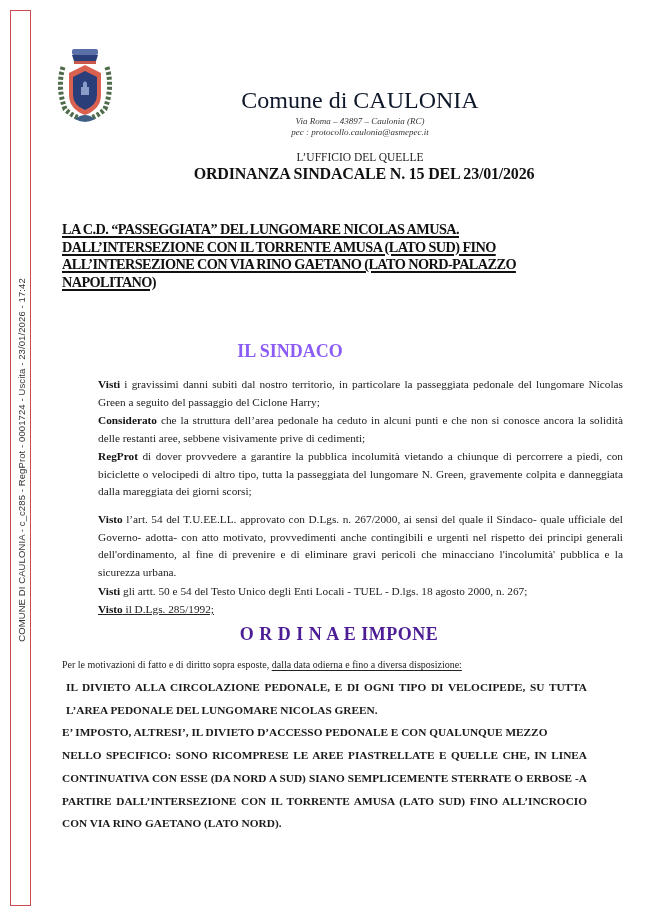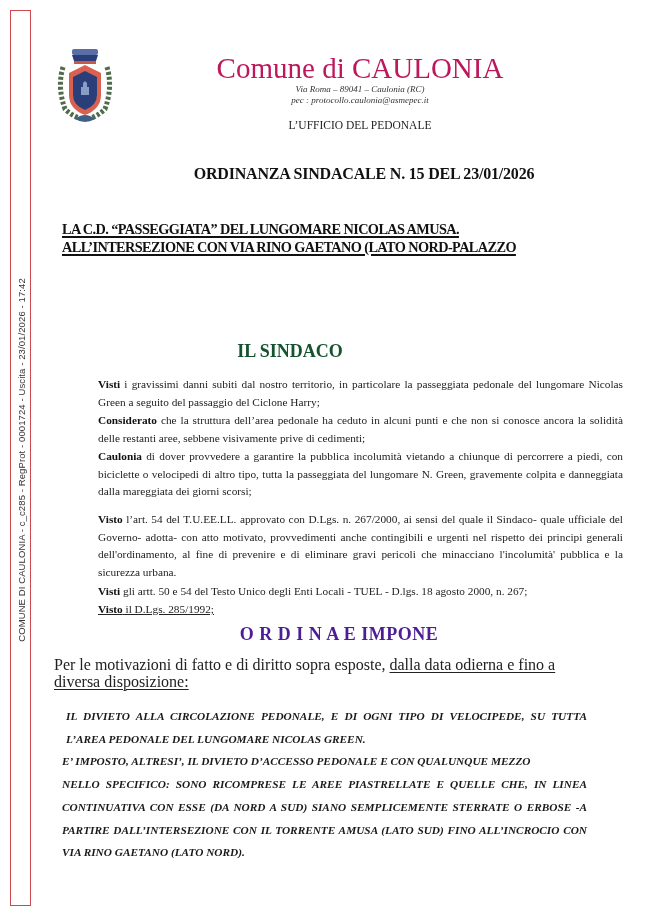--- a/index.html
+++ b/index.html
@@ -13,56 +13,56 @@
   }
   .stamp-text {
     position: absolute; left: 21px; top: 460px;
     transform: translate(-50%, -50%) rotate(-90deg);
     white-space: nowrap;
     font-family: "Liberation Sans", "DejaVu Sans", sans-serif;
     font-size: 9.5px; color: #333; letter-spacing: 0.1px;
   }
   .crest { position: absolute; left: 55px; top: 47px; width: 60px; height: 82px; }
   .header { position: absolute; left: 150px; width: 420px; top: 52px; text-align: center; }
-  .comune { font-size: 29px; line-height: 32px; color: #be185d; }
+  .comune { font-size: 24px; line-height: 32px; color: #0f172a; margin-top: 32px; }
   .citta { font-style: italic; font-size: 12.5px; line-height: 14px; color: #333; margin-top: 2px; }
   .addr { font-style: italic; font-size: 9px; line-height: 11px; color: #333; }
   .ufficio { font-size: 11.5px; line-height: 14px; color: #222; margin-top: 12px; }
   .ordinanza {
     position: absolute; left: 0; width: 650px; top: 165px; text-align: center;
     font-weight: bold; font-size: 16px; letter-spacing: -0.2px; color: #111; padding-left: 39px;
   }
   .oggetto {
     position: absolute; left: 62px; width: 520px; top: 221px;
     font-weight: bold; font-size: 14.3px; line-height: 17.6px; letter-spacing: -0.6px; color: #111;
   }
   .u { text-decoration: underline; text-decoration-thickness: 1.5px; text-underline-offset: 2px; }
   .sindaco {
     position: absolute; left: 0; width: 580px; top: 341px; text-align: center;
-    font-weight: bold; font-size: 18px; color: #14532d;
+    font-weight: bold; font-size: 18px; color: #8b5cf6;
   }
   .body-text {
     position: absolute; left: 62px; width: 525px;
     font-size: 11.3px; line-height: 17.6px; text-align: justify; color: #222; margin-left: 36px;
   }
   .body-text b { color: #111; }
   .p1 { top: 376px; }
   .p2 { top: 412px; }
   .p3 { top: 448px; }
   .p4 { top: 511px; }
   .p5 { top: 583px; }
   .p6 { top: 601px; text-decoration: underline; }
   .impone {
     position: absolute; left: 14px; width: 650px; top: 624px; text-align: center;
     font-weight: bold; font-size: 18px; letter-spacing: 0.5px; color: #4c1d95;
   }
-  .motiv { position: absolute; left: 54px; width: 525px; top: 656px; font-size: 16px; line-height: 17px; color: #222; }
+  .motiv { position: absolute; left: 62px; width: 525px; top: 656px; font-size: 10px; line-height: 17px; color: #222; }
   .dispositivo {
-    position: absolute; left: 62px; width: 525px; top: 705px;
-    font-weight: bold; font-size: 11.3px; line-height: 22.7px; text-align: justify; color: #1a1a1a; font-style: italic;
+    position: absolute; left: 62px; width: 525px; top: 676px;
+    font-weight: bold; font-size: 11.3px; line-height: 22.7px; text-align: justify; color: #1a1a1a;
   }
   .dispositivo p { margin: 0; }
   .indent { padding-left: 4px; }
   .small-bold { font-size: 10.4px; }
 </style>
 </head>
 <body>
 
 <div class="stamp-box"></div>
 <div class="stamp-text">COMUNE DI CAULONIA - c_c285 - RegProt - 0001724 - Uscita - 23/01/2026 - 17:42</div>
@@ -74,37 +74,39 @@
   <path d="M8 20 Q2 40 10 62 Q18 70 28 72" fill="none" stroke="#4e6b4a" stroke-width="5" stroke-dasharray="3 2"></path>
   <path d="M52 20 Q58 40 50 62 Q42 70 32 72" fill="none" stroke="#4e6b4a" stroke-width="5" stroke-dasharray="3 2"></path>
   <path d="M14 26 L30 18 L46 26 L46 48 Q46 62 30 68 Q14 62 14 48 Z" fill="#d9614f"></path>
   <path d="M18 30 L30 24 L42 30 L42 48 Q42 58 30 63 Q18 58 18 48 Z" fill="#2a3f7a"></path>
   <path d="M26 48 L26 40 L28 40 L28 36 L30 34 L32 36 L32 40 L34 40 L34 48 Z" fill="#8a9cc8"></path>
   <path d="M20 72 Q30 64 40 72 Q30 78 20 72 Z" fill="#3f5f86"></path>
 </svg>
 
 <div class="header">
   <div class="comune">Comune di CAULONIA</div>
-  <div class="addr">Via Roma – 89041 – Caulonia (RC)</div>
+  <div class="addr">Via Roma – 43897 – Caulonia (RC)</div>
   <div class="addr">pec : protocollo.caulonia@asmepec.it</div>
-  <div class="ufficio">L’UFFICIO DEL PEDONALE</div>
+  <div class="ufficio">L’UFFICIO DEL QUELLE</div>
 </div>
 
 <div class="ordinanza">ORDINANZA SINDACALE N.  15 DEL 23/01/2026</div>
 
 <div class="oggetto">
   <div><span class="u">LA C.D.  “PASSEGGIATA” DEL LUNGOMARE NICOLAS AMUSA.</span></div>
+  <div><span class="u">DALL’INTERSEZIONE CON IL TORRENTE AMUSA  (LATO SUD) FINO</span></div>
   <div><span class="u">ALL’INTERSEZIONE CON VIA RINO GAETANO (LATO NORD-PALAZZO</span></div>
+  <div><span class="u">NAPOLITANO)</span></div>
 </div>
 
 <div class="sindaco">IL SINDACO</div>
 
 <div class="body-text p1"><b>Visti</b><span> i gravissimi danni subiti dal nostro territorio, in particolare la passeggiata pedonale del lungomare Nicolas Green a seguito del passaggio del Ciclone Harry;</span></div>
 <div class="body-text p2"><b>Considerato</b><span> che la struttura dell’area pedonale ha ceduto in alcuni punti e che non si conosce ancora la solidità delle restanti aree, sebbene visivamente prive di cedimenti;</span></div>
-<div class="body-text p3"><b>Caulonia</b><span> di dover provvedere a garantire la pubblica incolumità vietando a chiunque di percorrere a piedi, con biciclette o velocipedi di altro tipo, tutta la passeggiata del lungomare N. Green, gravemente colpita e danneggiata dalla mareggiata dei giorni scorsi;</span></div>
+<div class="body-text p3"><b>RegProt</b><span> di dover provvedere a garantire la pubblica incolumità vietando a chiunque di percorrere a piedi, con biciclette o velocipedi di altro tipo, tutta la passeggiata del lungomare N. Green, gravemente colpita e danneggiata dalla mareggiata dei giorni scorsi;</span></div>
 <div class="body-text p4"><b>Visto</b><span> l’art. 54 del T.U.EE.LL. approvato con D.Lgs. n. 267/2000, ai sensi del quale il Sindaco- quale ufficiale del Governo- adotta- con atto motivato, provvedimenti anche contingibili e urgenti nel rispetto dei principi generali dell'ordinamento, al fine di prevenire e di eliminare gravi pericoli che minacciano l'incolumità' pubblica e la sicurezza urbana.</span></div>
 <div class="body-text p5"><b>Visti</b><span> gli artt. 50 e 54 del Testo Unico degli Enti Locali - TUEL - D.lgs. 18 agosto 2000, n. 267;</span></div>
 <div class="body-text p6"><b>Visto</b><span> il D.Lgs. 285/1992;</span></div>
 
 <div class="impone">O R D I N A E IMPONE</div>
 
 <div class="motiv"><span>Per le motivazioni di fatto e di diritto sopra esposte, </span><span class="u" style="text-decoration-thickness:1px">dalla data odierna e fino a diversa disposizione:</span></div>
 
 <div class="dispositivo">
   <p class="indent"> IL DIVIETO ALLA CIRCOLAZIONE PEDONALE, E DI OGNI TIPO DI VELOCIPEDE, SU TUTTA L’AREA PEDONALE DEL LUNGOMARE NICOLAS GREEN.</p>

